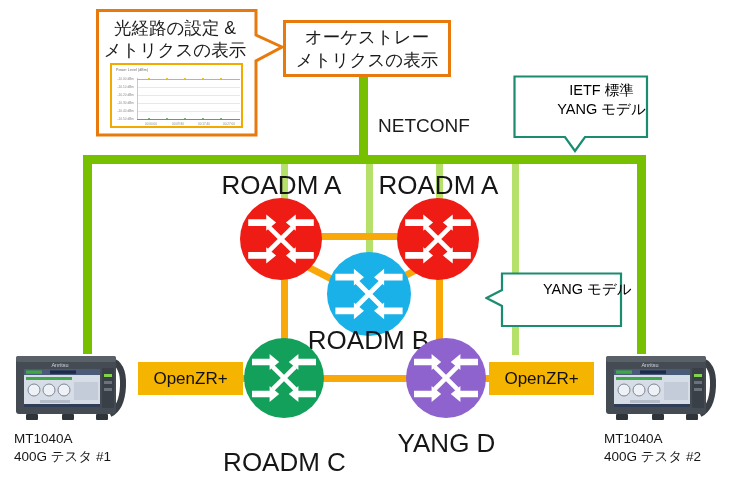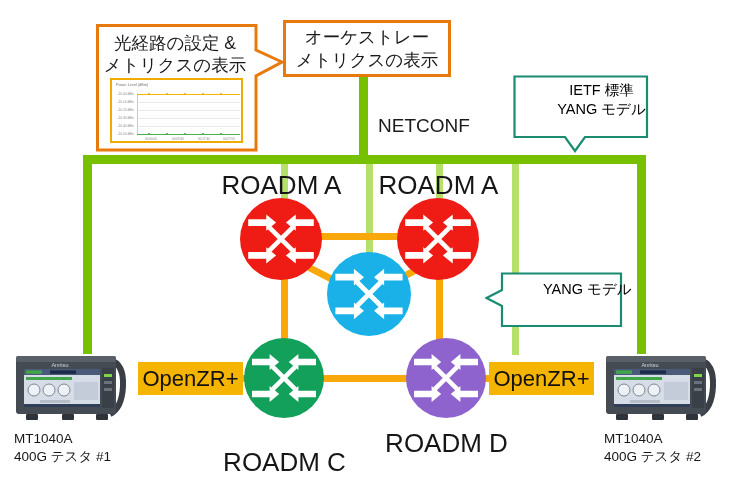--- a/index.html
+++ b/index.html
@@ -54,21 +54,21 @@
   .router{border-radius:50%;}
   .router svg{display:block;width:100%;height:100%;}
 
   
   .link{background:#F9A80A;}
 
   
   .zr-badge{
     background:#F5B400;
     color:#111;
-    font-size:22px;
+    font-size:17px;
     display:flex;
     align-items:center;
     justify-content:center;
     white-space:nowrap;
   }
 
   
   .netconf{
     font-size:19px;
     color:#1b1b1b;
@@ -135,21 +135,21 @@
 
   <div class="abs bus-v" style="left:637px;top:155px;width:9px;height:199px;"></div>
 
   <div class="abs bus-v" style="left:359px;top:76px;width:9px;height:84px;"></div>
 
   <div class="abs orange-box" style="left:283px;top:20px;width:168px;height:57px;display:flex;align-items:center;justify-content:center;">
     <div class="orange-title">オーケストレー
 メトリクスの表示</div>
   </div>
 
-  <div class="abs" style="left:96px;top:24px;width:195px;height:156px;">
+  <div class="abs" style="left:96px;top:9px;width:195px;height:156px;">
 
     <svg width="195" height="128" style="position:absolute;left:0;top:0;">
       <path d="M1.5,1.5 H160 L160,26 L186,38 L160,52 L160,126 H1.5 Z" fill="#ffffff" stroke="#E8790C" stroke-width="3"></path>
     </svg>
     <div class="abs orange-title" style="left:0;top:8px;width:158px;">光経路の設定 &amp;
 メトリクスの表示</div>
 
     <div class="mini-chart callout-orange" style="left:14px;top:54px;width:133px;height:65px;">
       <div class="mc-title">Power Level (dBm)</div>
 
@@ -261,20 +261,21 @@
       <g fill="#ffffff">
         <path d="M44 30 L32 20 L32 26 L10 26 L10 34 L32 34 L32 40 Z"></path>
         <path d="M56 70 L68 80 L68 74 L90 74 L90 66 L68 66 L68 60 Z"></path>
         <path d="M56 30 L68 20 L68 26 L90 26 L90 34 L68 34 L68 40 Z"></path>
         <path d="M44 70 L32 80 L32 74 L10 74 L10 66 L32 66 L32 60 Z"></path>
         <path d="M34 38 L62 66 L66 62 L38 34 Z"></path>
         <path d="M66 38 L38 66 L34 62 L62 34 Z"></path>
       </g>
     </svg>
   </div>
+  <div class="abs node-label" style="left:296px;top:325px;width:145px;">ROADM B</div>
 
   <div class="abs router" style="left:244px;top:338px;width:80px;height:80px;background:#13A05A;">
     <svg viewBox="0 0 100 100">
       <g fill="#ffffff">
         <path d="M44 30 L32 20 L32 26 L10 26 L10 34 L32 34 L32 40 Z"></path>
         <path d="M56 70 L68 80 L68 74 L90 74 L90 66 L68 66 L68 60 Z"></path>
         <path d="M56 30 L68 20 L68 26 L90 26 L90 34 L68 34 L68 40 Z"></path>
         <path d="M44 70 L32 80 L32 74 L10 74 L10 66 L32 66 L32 60 Z"></path>
         <path d="M34 38 L62 66 L66 62 L38 34 Z"></path>
         <path d="M66 38 L38 66 L34 62 L62 34 Z"></path>
@@ -288,21 +289,21 @@
       <g fill="#ffffff">
         <path d="M44 30 L32 20 L32 26 L10 26 L10 34 L32 34 L32 40 Z"></path>
         <path d="M56 70 L68 80 L68 74 L90 74 L90 66 L68 66 L68 60 Z"></path>
         <path d="M56 30 L68 20 L68 26 L90 26 L90 34 L68 34 L68 40 Z"></path>
         <path d="M44 70 L32 80 L32 74 L10 74 L10 66 L32 66 L32 60 Z"></path>
         <path d="M34 38 L62 66 L66 62 L38 34 Z"></path>
         <path d="M66 38 L38 66 L34 62 L62 34 Z"></path>
       </g>
     </svg>
   </div>
-  <div class="abs node-label" style="left:374px;top:428px;width:145px;">ROADM D</div>
+  <div class="abs node-label" style="left:374px;top:428px;width:145px;">YANG D</div>
 
   <div class="abs zr-badge" style="left:138px;top:362px;width:105px;height:33px;">
     <span>OpenZR+</span>
   </div>
   <div class="abs zr-badge" style="left:489px;top:362px;width:105px;height:33px;">
     <span>OpenZR+</span>
   </div>
 
   <div class="tester" style="left:10px;top:348px;">
     <svg width="118" height="78" viewBox="0 0 118 78">

